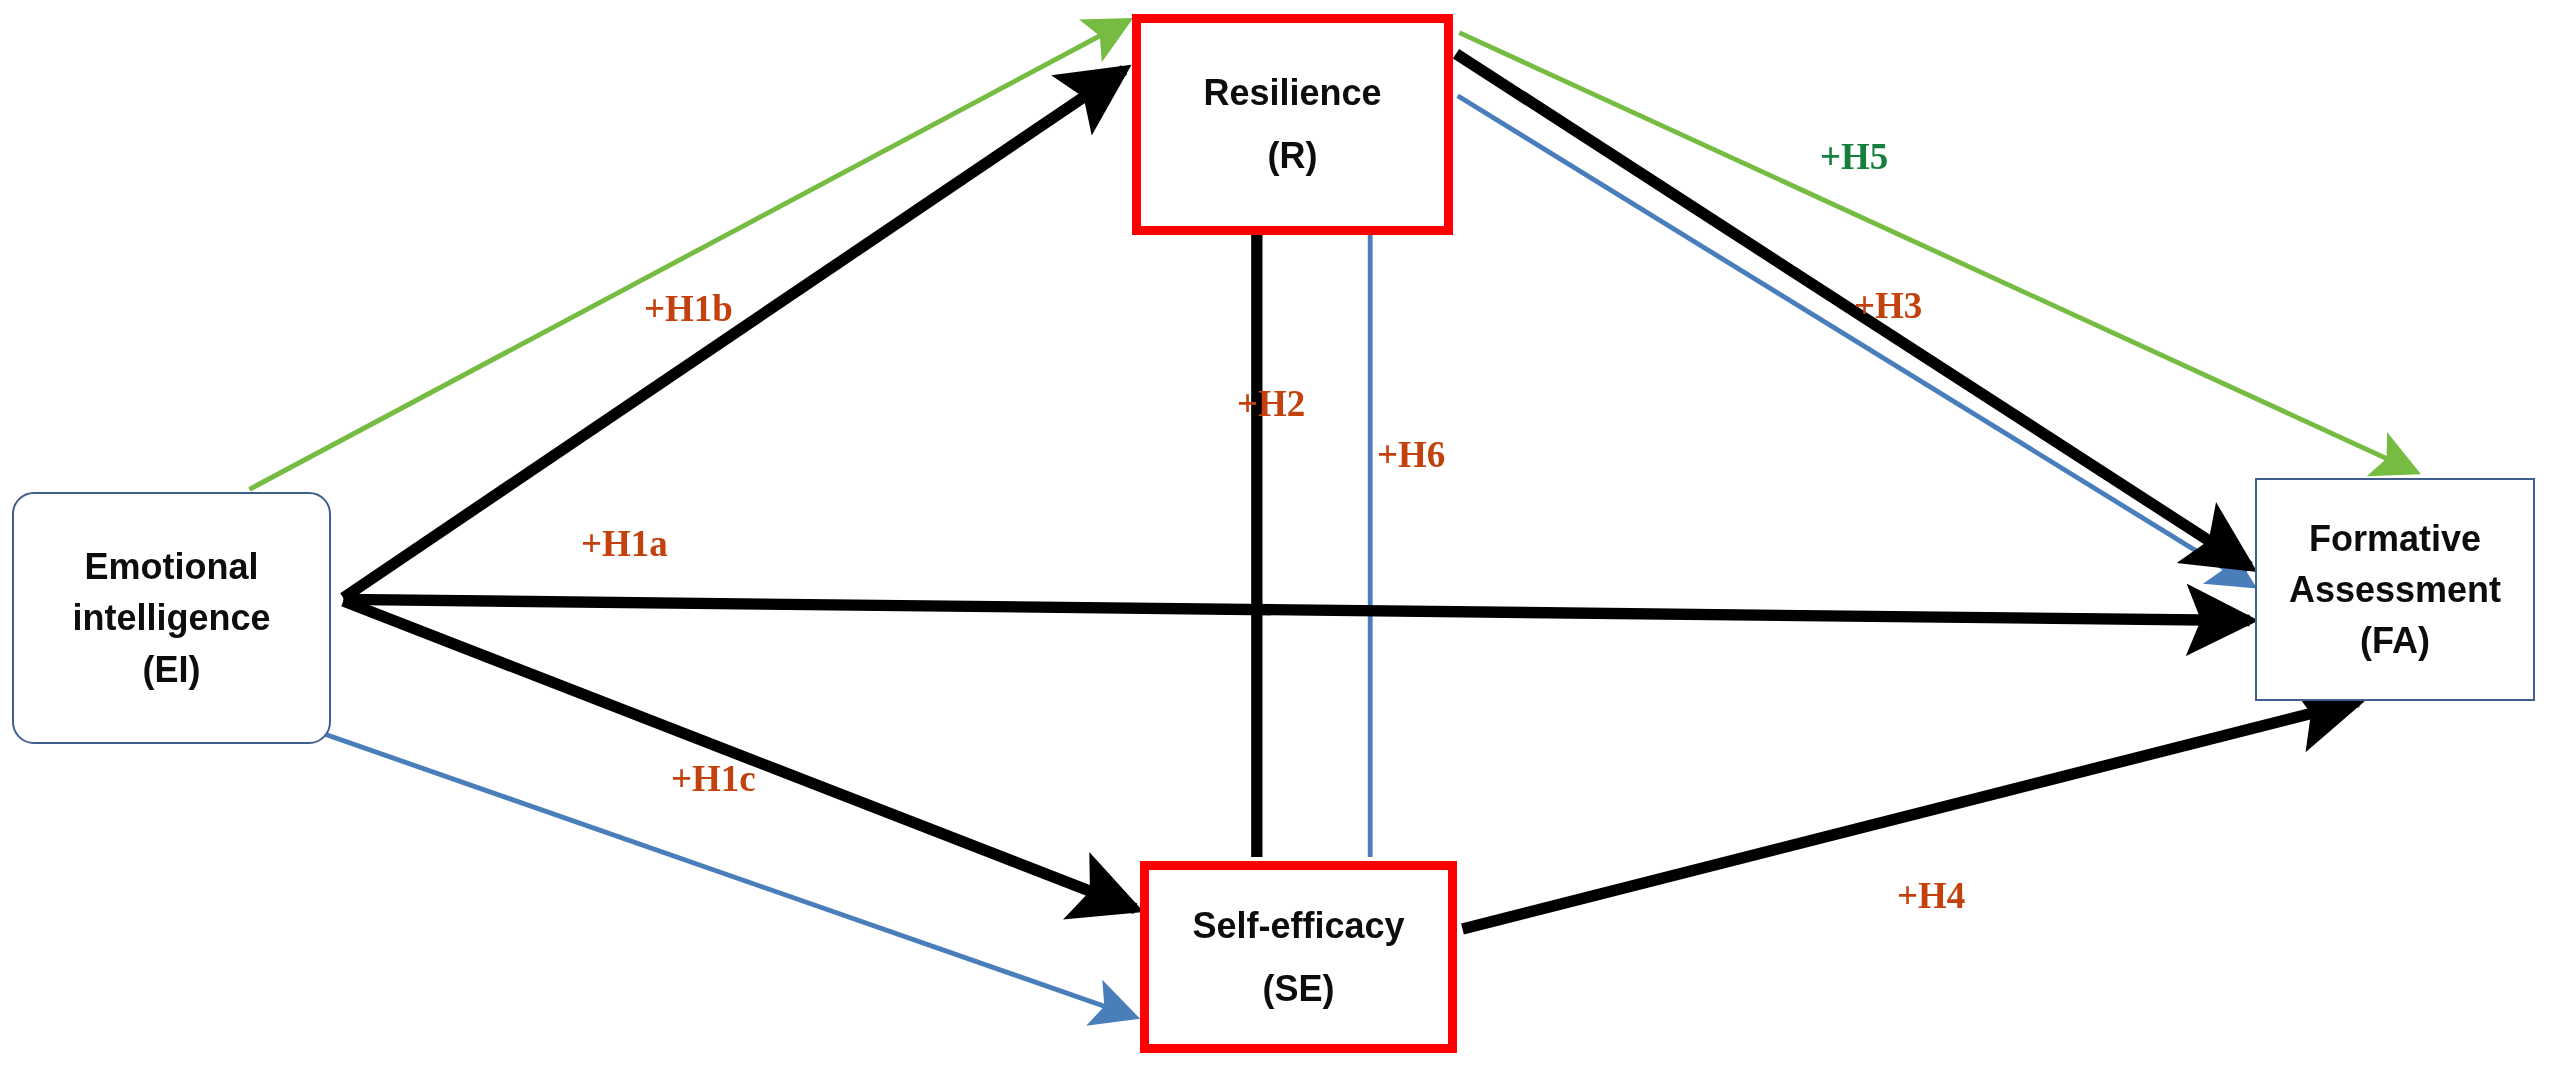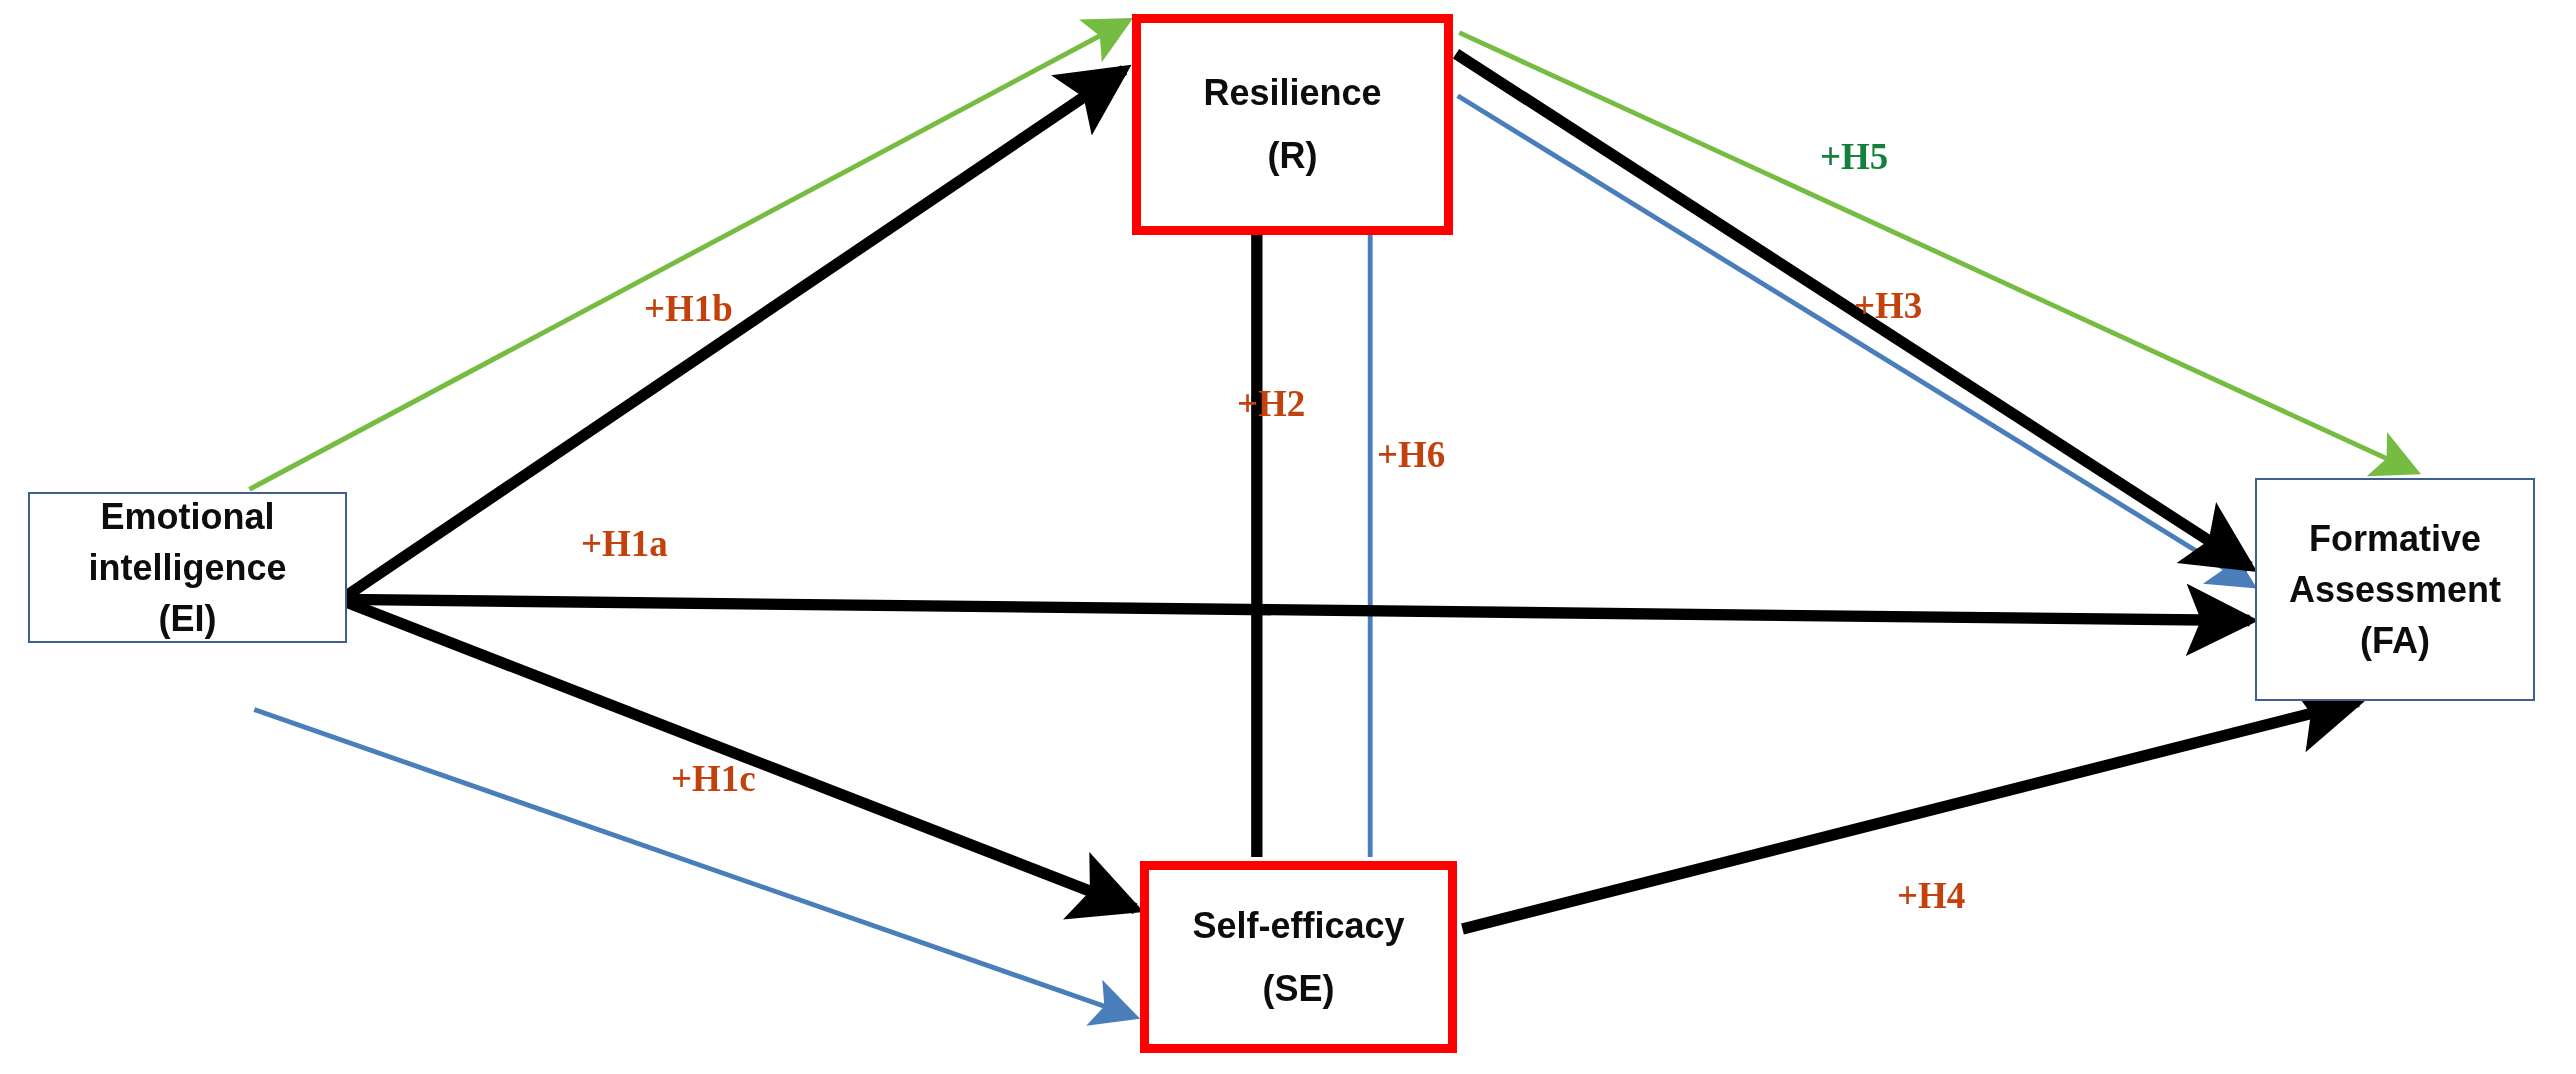--- a/index.html
+++ b/index.html
@@ -44,21 +44,21 @@
     gap: 12px;
   }
   .node-line {
     font-family: "Liberation Sans", sans-serif;
     font-weight: bold;
     font-size: 36px;
     line-height: 1.42;
     color: #0d0d0d;
     white-space: nowrap;
   }
-  #node-ei   { left: 28px;   top: 492px;  width: 319px; height: 151px; }
+  #node-ei   { left: 12px;   top: 492px;  width: 319px; height: 252px; border-radius: 22px; }
   #node-r    { left: 1132px; top: 13.8px;   width: 321px; height: 221px; }
   #node-se   { left: 1140px; top: 861px; width: 317px; height: 192px; }
   #node-fa   { left: 2255px; top: 478px;  width: 280px; height: 223px; }
 
   .edge-label {
     position: absolute;
     font-family: "Liberation Serif", serif;
     font-weight: bold;
     font-size: 37px;
     line-height: 1;

